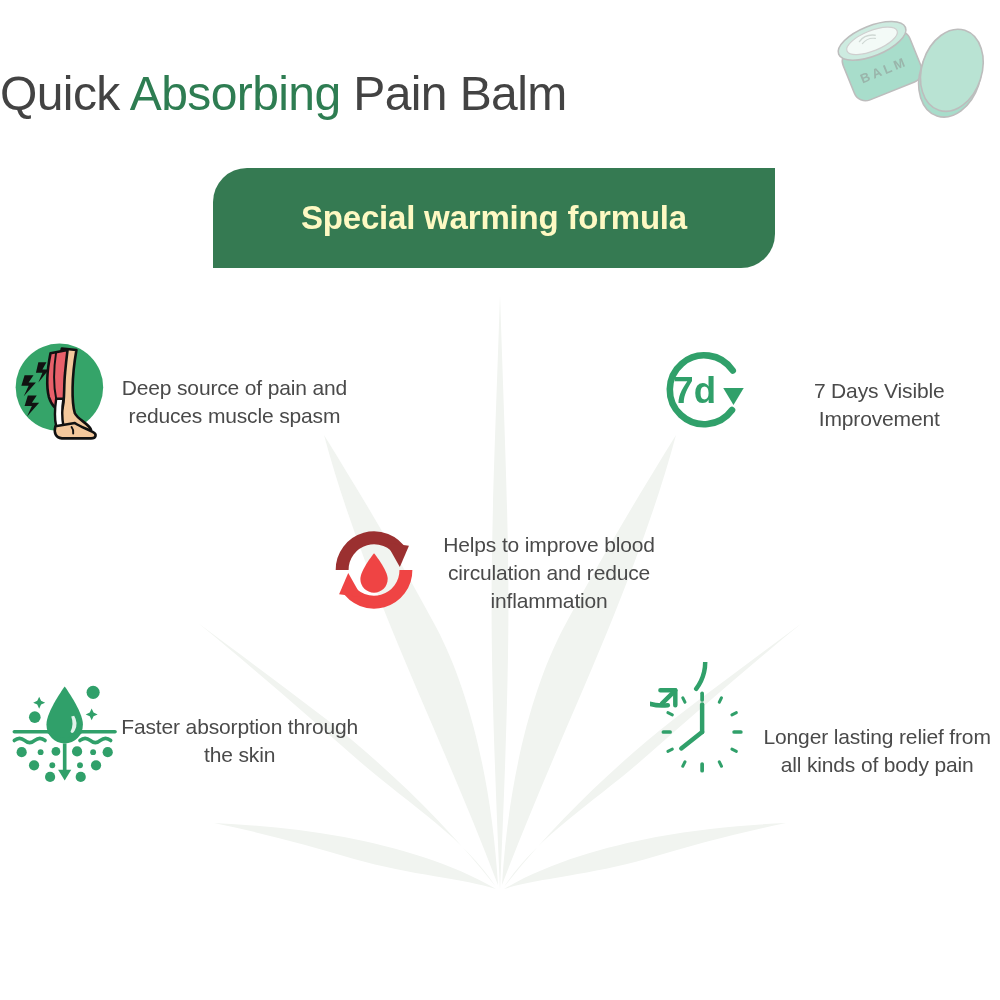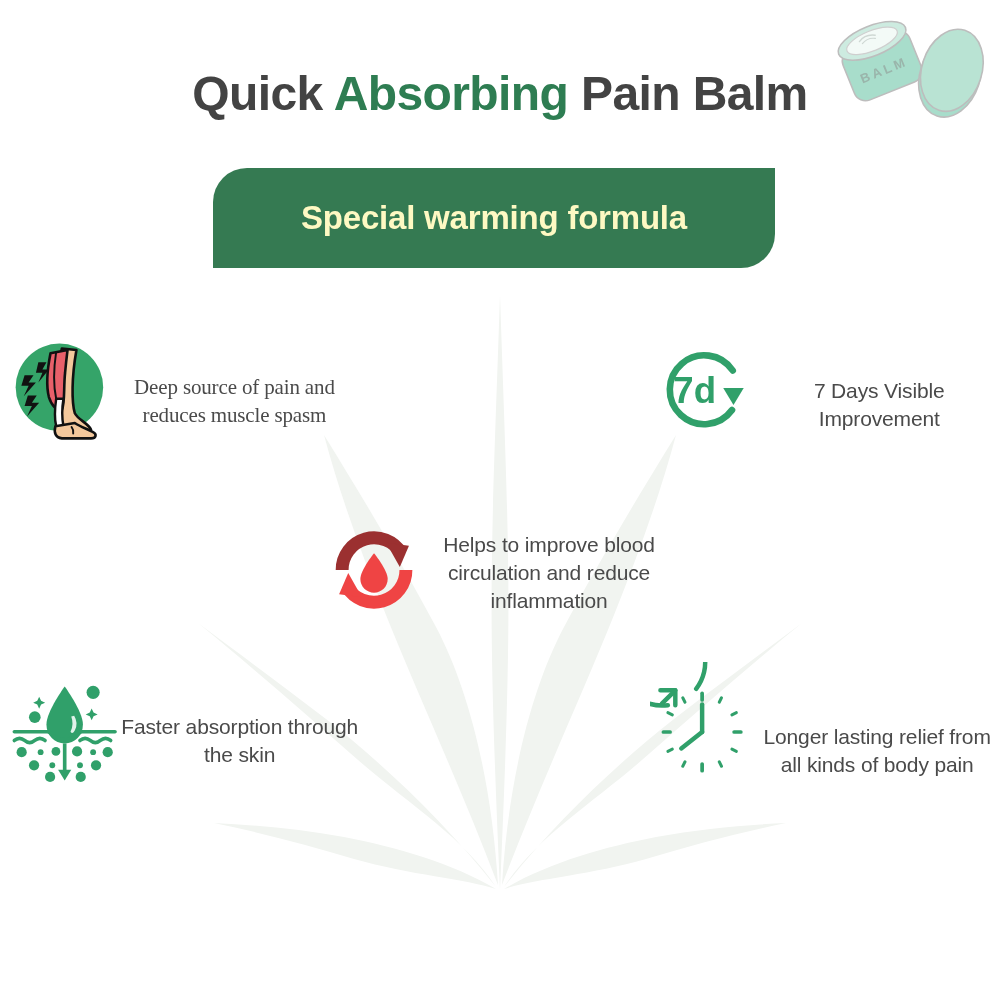--- a/index.html
+++ b/index.html
@@ -28,23 +28,23 @@
     position:absolute;
     right:4px;top:-2px;
     width:172px;height:128px;
     z-index:4;
   }
 
   
   .headline{
     position:absolute;
     top:66px;left:0;right:0;
-    text-align:center;
+    text-align:left;
     font-size:48px;
-    font-weight:700;
+    font-weight:400;
     letter-spacing:-0.6px;
     color:#434343;
     z-index:3;
     white-space:nowrap;
   }
   .headline .hl-accent{color:#2e7d52;}
 
   
   .banner{
     position:absolute;
@@ -77,21 +77,21 @@
   .feature .ficon{display:block;}
   .fcaption{
     text-align:center;
     color:#4a4a4a;
     font-size:21px;
     line-height:1.33;
     letter-spacing:-0.15px;
   }
 
   
-  .f-leg      {left:10px;  top:330px; width:350px;font-family:Liberation Serif, serif;}
+  .f-leg      {left:10px;  top:330px; width:350px;}
   .f-leg .fcaption{margin-top:18px;width:310px;}
 
   .f-7d       {left:650px; top:332px; width:350px;}
   .f-7d .fcaption{margin-top:27px;width:330px;}
 
   .f-blood    {left:330px; top:512px; width:350px;}
   .f-blood .fcaption{margin-top:6px;width:345px;}
 
   .f-absorb   {left:10px;  top:660px; width:350px;}
   .f-absorb .fcaption{margin-top:20px;width:330px;}

